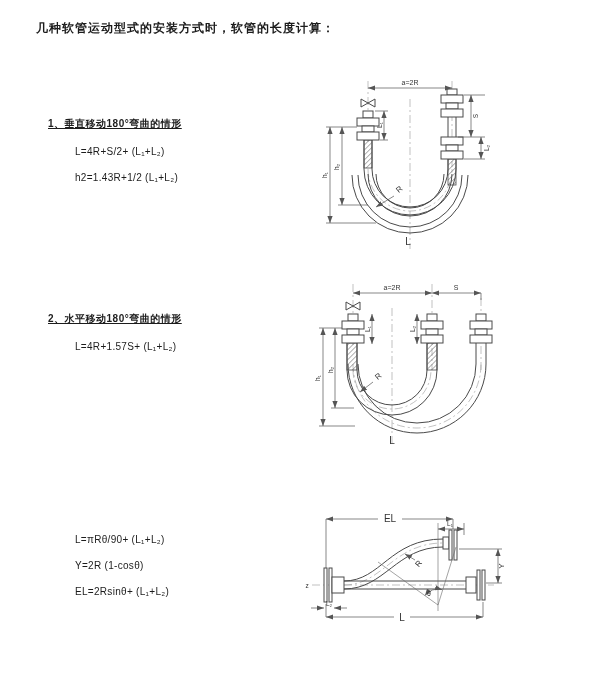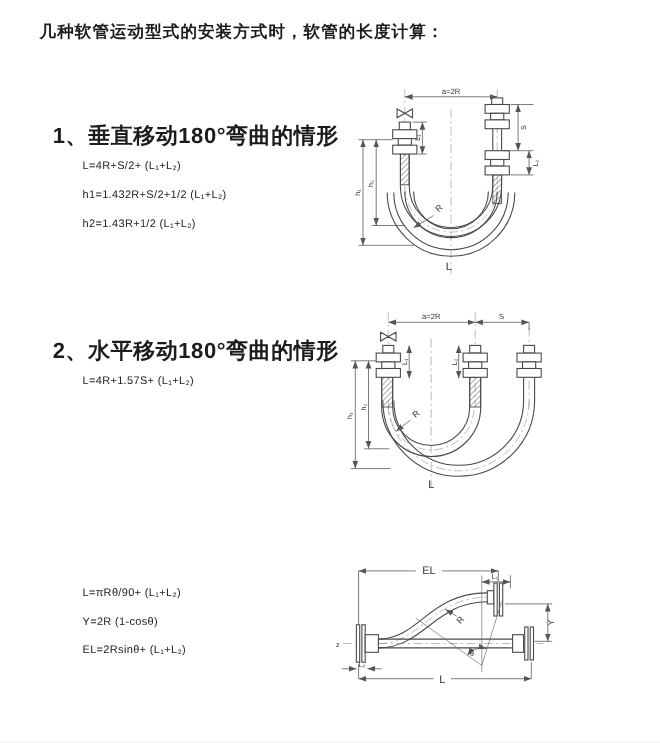--- a/index.html
+++ b/index.html
@@ -4,24 +4,24 @@
 <style>
   html,body{margin:0;padding:0;background:#e8e8e8;}
   .page{
     position:relative;width:600px;height:675px;margin:0 auto;
     background:#ffffff;overflow:hidden;
     font-family:"Liberation Sans","DejaVu Sans",sans-serif;
     color:#1c1c1c;
   }
   .doc-title{
     position:absolute;left:36px;top:20px;
-    font-size:15px;font-weight:700;letter-spacing:1px;white-space:nowrap;
+    font-size:12px;font-weight:700;letter-spacing:1px;white-space:nowrap;
   }
   .sec{position:absolute;left:48px;width:280px;}
-  .sec-heading{font-size:20px;font-weight:700;line-height:22px;letter-spacing:0.5px;white-space:nowrap;}
+  .sec-heading{font-size:10px;font-weight:700;line-height:22px;letter-spacing:0.5px;white-space:nowrap;text-decoration:underline;}
   .formulas{margin:4px 0 0 27px;}
   .formula{font-size:10px;line-height:26px;letter-spacing:0.3px;white-space:nowrap;}
   #sec1{top:113px;}
   #sec2{top:308px;}
   #sec3{top:523px;}
   .dwg{position:absolute;}
   #dwg1{left:310px;top:75px;}
   #dwg2{left:310px;top:278px;}
   #dwg3{left:298px;top:505px;}
   
@@ -42,21 +42,20 @@
 <body>
 
 <div class="page">
 
   <div class="doc-title">几种软管运动型式的安装方式时，软管的长度计算：</div>
 
   <div class="sec" id="sec1">
     <div class="sec-heading">1、垂直移动180°弯曲的情形</div>
     <div class="formulas">
       <div class="formula">L=4R+S/2+ (L₁+L₂)</div>
-      <div class="formula">h1=1.432R+S/2+1/2 (L₁+L₂)</div>
       <div class="formula">h2=1.43R+1/2 (L₁+L₂)</div>
     </div>
   </div>
 
   <div class="sec" id="sec2">
     <div class="sec-heading">2、水平移动180°弯曲的情形</div>
     <div class="formulas">
       <div class="formula">L=4R+1.57S+ (L₁+L₂)</div>
     </div>
   </div>

